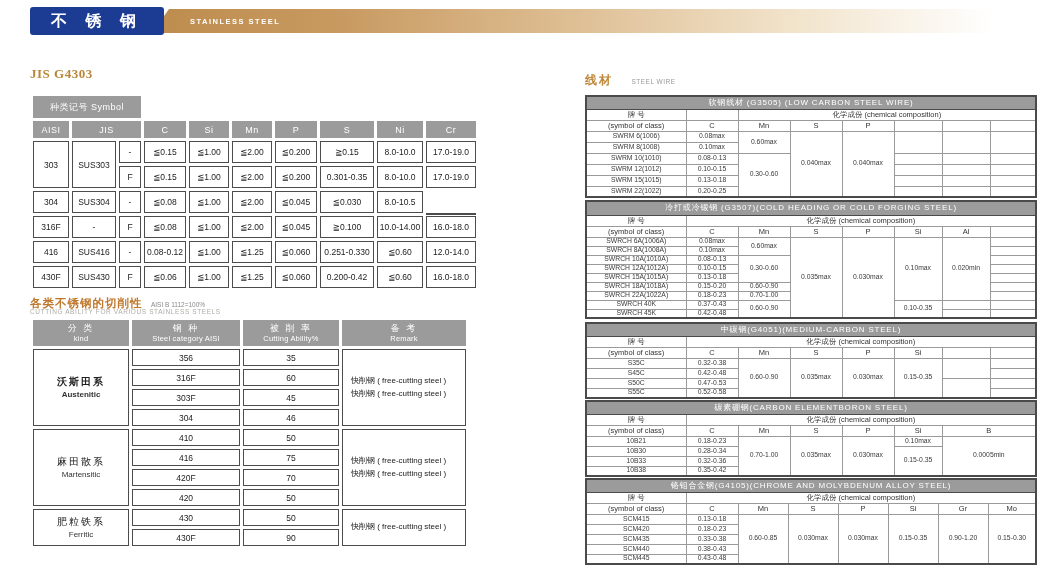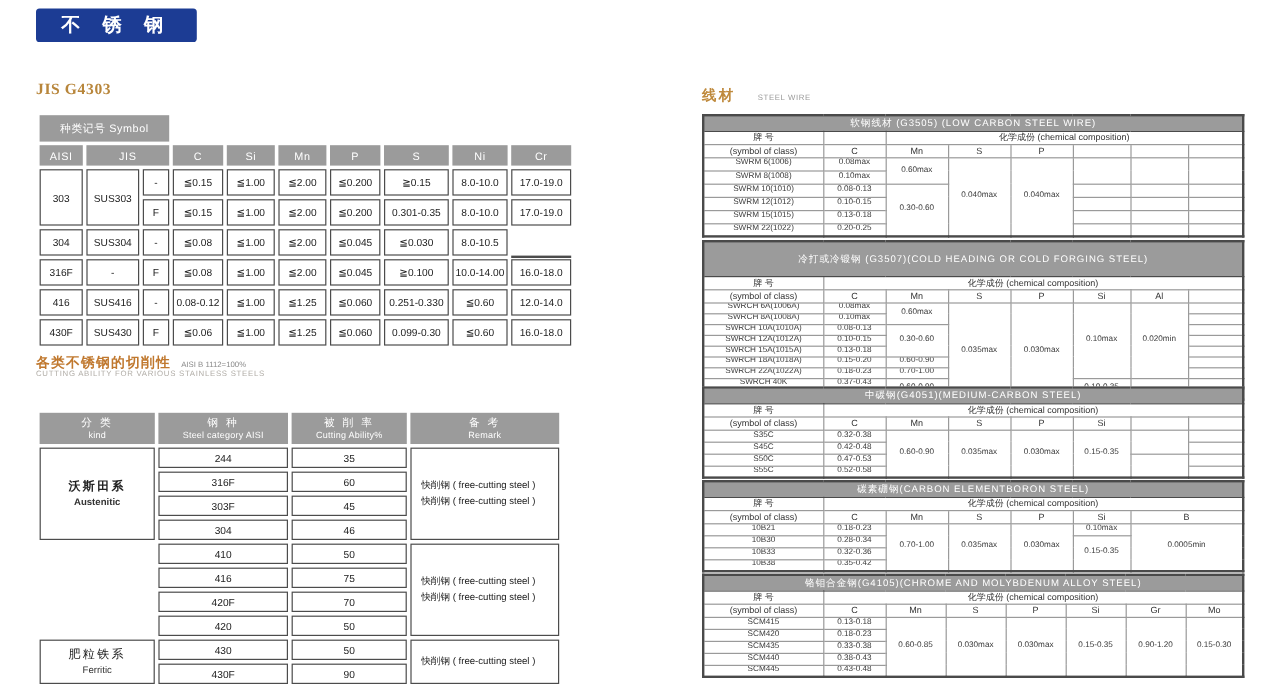--- a/index.html
+++ b/index.html
@@ -24,21 +24,21 @@
   #cut-title-note{font-size:6.5px;color:#8a8a8a;margin-left:4px;}
   #cut-subtitle{position:absolute;left:30px;top:308px;font-size:6.5px;color:#b0aca6;letter-spacing:0.6px;}
   #wire-title{position:absolute;left:585px;top:70px;}
   #wire-cn{font-weight:bold;font-size:12px;color:#bf8a3d;letter-spacing:2px;}
   #wire-en{font-size:6.5px;color:#999;margin-left:14px;letter-spacing:0.5px;}
 
   
   #jis-table{position:absolute;left:33px;top:96px;display:grid;
              grid-template-columns:36px 44px 22px 42px 40px 40px 42px 54px 46px 50px;
              grid-template-rows:22px 17px repeat(6,22px);gap:3px;}
-  #cut-table{position:absolute;left:33px;top:344px;display:grid;
+  #cut-table{position:absolute;left:33px;top:320px;display:grid;
              grid-template-columns:96px 108px 96px 124px;
              grid-template-rows:26px repeat(10,17px);gap:3px;}
   .ghead{background:#9b9b9b;color:#fff;display:flex;align-items:center;justify-content:center;
          font-size:9px;letter-spacing:0.5px;}
   .ghead2{font-size:9px;}
   .chead{flex-direction:column;line-height:1.25;}
   .chead .cn{font-size:9px;letter-spacing:2px;}
   .chead .en{font-size:7.5px;letter-spacing:0.2px;}
   .gcell{background:#fff;border:1px solid #4c4c4c;display:flex;align-items:center;justify-content:center;
          font-size:8.5px;color:#222;white-space:nowrap;overflow:hidden;}
@@ -55,20 +55,23 @@
   .rt-title{background:#9b9b9b;color:#fff;font-size:8px;letter-spacing:0.8px;border:1px solid #4a4a4a !important;}
   .rt-head{font-size:7.5px;color:#333;}
   .rt-cell{font-size:6.8px;color:#3a3a3a;}
 </style>
 </head>
 <body>
 
 <div id="page">
   <div id="banner-blue">
     <span>不 锈 钢</span>
+  </div>
+  <div id="banner-gold">
+    <span>STAINLESS STEEL</span>
   </div>
 
   <div id="jis-title">JIS G4303</div>
   <div id="jis-table">
       <div class="ghead" style="grid-area: 1 / 1 / auto / span 3;">种类记号 Symbol</div>
       <div class="ghead ghead2" style="grid-area: 2 / 1;">AISI</div>
       <div class="ghead ghead2" style="grid-area: 2 / 2 / auto / span 2;">JIS</div>
       <div class="ghead ghead2" style="grid-area: 2 / 4;">C</div>
       <div class="ghead ghead2" style="grid-area: 2 / 5;">Si</div>
       <div class="ghead ghead2" style="grid-area: 2 / 6;">Mn</div>
@@ -124,21 +127,21 @@
       <div class="gcell" style="grid-area: 7 / 8;">0.251-0.330</div>
       <div class="gcell" style="grid-area: 7 / 9;">≦0.60</div>
       <div class="gcell" style="grid-area: 7 / 10;">12.0-14.0</div>
       <div class="gcell" style="grid-area: 8 / 1;">430F</div>
       <div class="gcell" style="grid-area: 8 / 2;">SUS430</div>
       <div class="gcell" style="grid-area: 8 / 3;">F</div>
       <div class="gcell" style="grid-area: 8 / 4;">≦0.06</div>
       <div class="gcell" style="grid-area: 8 / 5;">≦1.00</div>
       <div class="gcell" style="grid-area: 8 / 6;">≦1.25</div>
       <div class="gcell" style="grid-area: 8 / 7;">≦0.060</div>
-      <div class="gcell" style="grid-area: 8 / 8;">0.099-0.30</div>
+      <div class="gcell" style="grid-area: 8 / 8;">0.200-0.42</div>
       <div class="gcell" style="grid-area: 8 / 9;">≦0.60</div>
       <div class="gcell" style="grid-area: 8 / 10;">16.0-18.0</div>
     </div>
 
   <div id="cut-title">
     <span id="cut-title-cn">各类不锈钢的切削性</span>
     <span id="cut-title-note">AISI B 1112=100%</span>
   </div>
   <div id="cut-subtitle">CUTTING ABILITY FOR VARIOUS STAINLESS STEELS</div>
   <div id="cut-table">
@@ -155,31 +158,35 @@
         <div class="en">Cutting Ability%</div>
       </div>
       <div class="ghead chead" style="grid-area: 1 / 4;">
         <div class="cn">备 考</div>
         <div class="en">Remark</div>
       </div>
       <div class="gcell kind" style="grid-area: 2 / 1 / span 4; font-weight: bold;">
         <div class="cn">沃斯田系</div>
         <div class="en">Austenitic</div>
       </div>
-      <div class="gcell" style="grid-area: 2 / 2;">244</div>
+      <div class="gcell" style="grid-area: 2 / 2;">356</div>
       <div class="gcell" style="grid-area: 2 / 3;">35</div>
       <div class="gcell" style="grid-area: 3 / 2;">316F</div>
       <div class="gcell" style="grid-area: 3 / 3;">60</div>
       <div class="gcell" style="grid-area: 4 / 2;">303F</div>
       <div class="gcell" style="grid-area: 4 / 3;">45</div>
       <div class="gcell" style="grid-area: 5 / 2;">304</div>
       <div class="gcell" style="grid-area: 5 / 3;">46</div>
       <div class="gcell remark" style="grid-area: 2 / 4 / span 4;">
         <div>快削钢 ( free-cutting steel )</div>
         <div>快削钢 ( free-cutting steel )</div>
+      </div>
+      <div class="gcell kind" style="grid-area: 6 / 1 / span 4;">
+        <div class="cn">麻田散系</div>
+        <div class="en">Martensitic</div>
       </div>
       <div class="gcell" style="grid-area: 6 / 2;">410</div>
       <div class="gcell" style="grid-area: 6 / 3;">50</div>
       <div class="gcell" style="grid-area: 7 / 2;">416</div>
       <div class="gcell" style="grid-area: 7 / 3;">75</div>
       <div class="gcell" style="grid-area: 8 / 2;">420F</div>
       <div class="gcell" style="grid-area: 8 / 3;">70</div>
       <div class="gcell" style="grid-area: 9 / 2;">420</div>
       <div class="gcell" style="grid-area: 9 / 3;">50</div>
       <div class="gcell remark" style="grid-area: 6 / 4 / span 4;">
@@ -287,21 +294,21 @@
           <col style="width: 100px;">
           <col style="width: 52px;">
           <col style="width: 52px;">
           <col style="width: 52px;">
           <col style="width: 52px;">
           <col style="width: 48px;">
           <col style="width: 48px;">
           <col style="width: 46px;">
         </colgroup>
         <tbody>
-          <tr style="height: 29px; margin-left: 48px;">
+          <tr style="height: 14px; margin-left: 48px;">
             <td colspan="8" class="rt-title">冷打或冷锻钢 (G3507)(COLD HEADING OR COLD FORGING STEEL)</td>
           </tr>
           <tr style="height: 11px;">
             <td class="rt-head">牌 号</td>
             <td colspan="7" class="rt-head">化学成份 (chemical composition)</td>
           </tr>
           <tr style="height: 11px;">
             <td class="rt-head">(symbol of class)</td>
             <td class="rt-head">C</td>
             <td class="rt-head">Mn</td>

